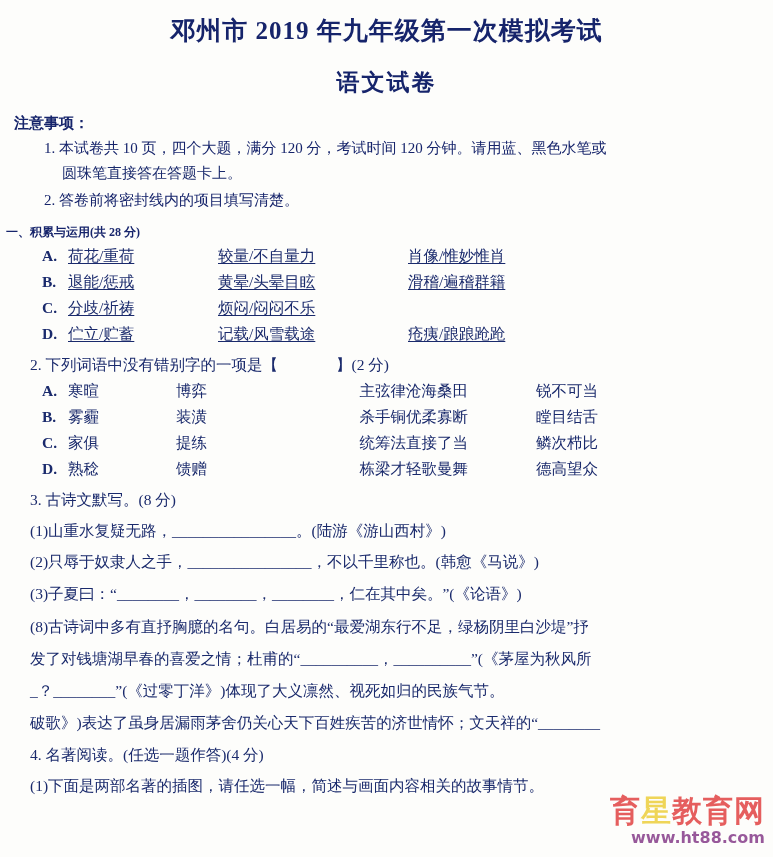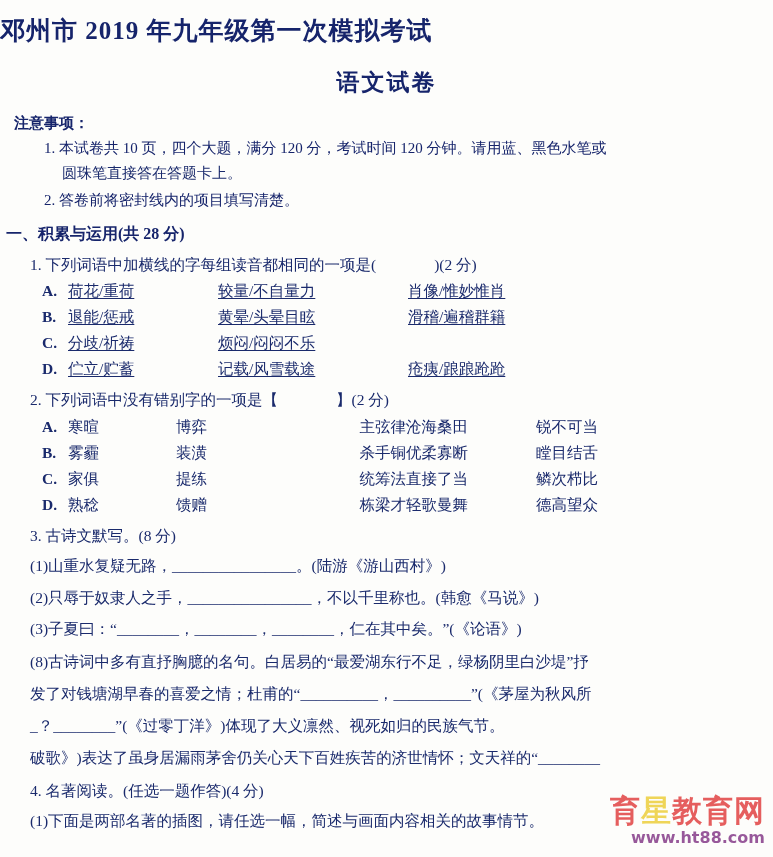--- a/index.html
+++ b/index.html
@@ -16,21 +16,21 @@
     position: relative;
   }
   .page {
     position: relative;
     width: 773px;
     height: 857px;
     padding: 0;
     box-sizing: border-box;
   }
   .title1 {
-    text-align: left;
+    text-align: center;
     font-size: 25px;
     font-weight: bold;
     letter-spacing: 1px;
     margin-top: 14px;
     color: #16246b;
   }
   .title2 {
     text-align: center;
     font-size: 23px;
     font-weight: bold;
@@ -49,21 +49,21 @@
     margin: 4px 0 0 44px;
     line-height: 1.55;
     color: #16246b;
   }
   .notice-cont {
     font-size: 15px;
     margin: 2px 0 0 62px;
     line-height: 1.5;
   }
   .section-head {
-    font-size: 16px;
+    font-size: 12px;
     font-weight: bold;
     margin: 12px 0 2px 6px;
     color: #16246b;
   }
   .q {
     font-size: 15.5px;
     margin: 8px 0 0 30px;
     line-height: 1.5;
   }
   .paren-blank {
@@ -141,23 +141,20 @@
   <div class="title1">邓州市 2019 年九年级第一次模拟考试</div>
   <div class="title2">语文试卷</div>
 
   <div class="notice-head">注意事项：</div>
   <div class="notice-item">1. 本试卷共 10 页，四个大题，满分 120 分，考试时间 120 分钟。请用蓝、黑色水笔或</div>
   <div class="notice-cont">圆珠笔直接答在答题卡上。</div>
   <div class="notice-item">2. 答卷前将密封线内的项目填写清楚。</div>
 
   <div class="section-head">一、积累与运用(共 28 分)</div>
 
-  <div class="q">
-    <span>1. 下列词语中加横线的字每组读音都相同的一项是(</span><span class="paren-blank"></span><span>)(2 分)</span>
-  </div>
 
   <div class="opt-row">
     <span class="opt-label">A.</span>
     <span class="opt-c1 u">荷花/重荷</span>
     <span class="opt-c2 u">较量/不自量力</span>
     <span class="opt-c3 u">肖像/惟妙惟肖</span>
   </div>
   <div class="opt-row">
     <span class="opt-label">B.</span>
     <span class="opt-c1 u">退能/惩戒</span>

